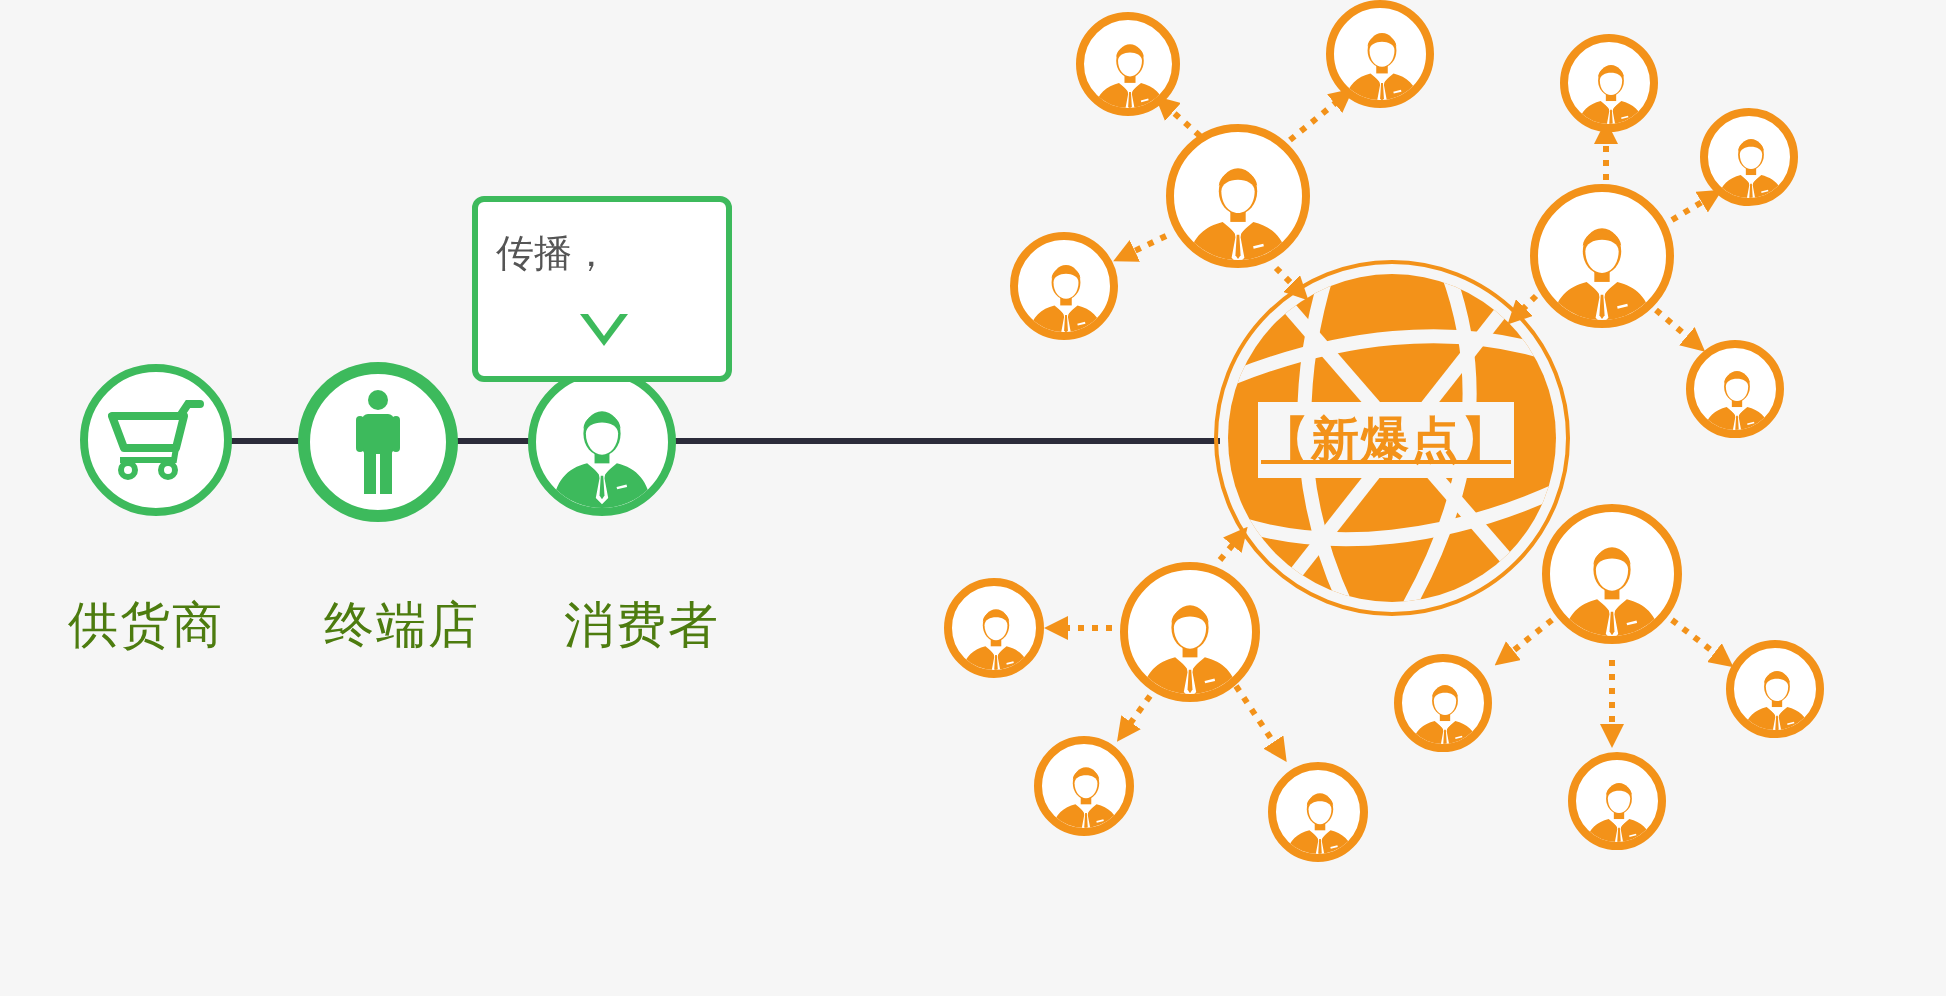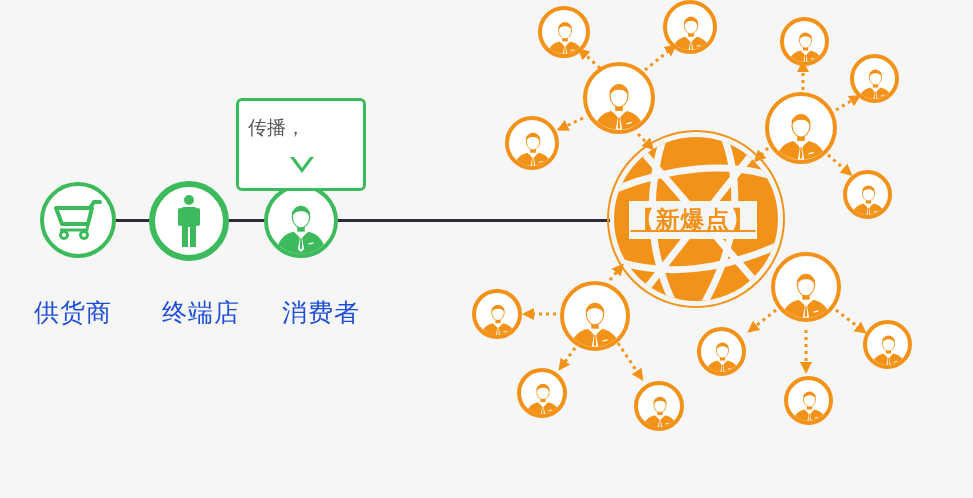--- a/index.html
+++ b/index.html
@@ -1,20 +1,20 @@
 <!DOCTYPE html>
 <html><head>
 <meta charset="utf-8">
 <style>
   html,body{margin:0;padding:0;}
   body{width:973px;height:498px;background:#f6f6f6;position:relative;overflow:hidden;font-family:"DejaVu Sans",sans-serif;}
   .abs{position:absolute;}
   .line{position:absolute;height:3px;background:#2c2c3a;}
   .gcircle{position:absolute;border-radius:50%;background:#fff;box-sizing:border-box;border:4px solid #3dba5c;display:flex;align-items:center;justify-content:center;}
-  .glabel{position:absolute;top:296px;font-size:25px;color:#1d4ed8;letter-spacing:1px;}
+  .glabel{position:absolute;top:296px;font-size:25px;color:#4d7c0f;letter-spacing:1px;}
   .bubble{position:absolute;left:236px;top:78px;width:130px;height:93px;border:3px solid #3dba5c;border-radius:6px;background:#fff;box-sizing:border-box;padding:8px 0 0 9px;font-size:19px;color:#555;line-height:36px;margin-top:20px;}
   .bubble .hl{color:#3dba5c;font-weight:bold;}
   .bubble .q{color:#3dba5c;}
   .tail{position:absolute;left:290px;top:157px;width:0;height:0;border-left:12px solid transparent;border-right:12px solid transparent;border-top:16px solid #3dba5c;}
   .tail2{position:absolute;left:294px;top:157px;width:0;height:0;border-left:8px solid transparent;border-right:8px solid transparent;border-top:11px solid #fff;}
   .ocircle{position:absolute;border-radius:50%;background:#fff;box-sizing:border-box;border:4px solid #f39219;overflow:hidden;}
   svg{display:block;}
   .globe-label{position:absolute;left:629px;top:201px;width:128px;height:38px;background:#f6f6f6;color:#f39219;font-size:24px;font-weight:bold;display:flex;align-items:center;justify-content:center;letter-spacing:1px;text-decoration:underline;}
 </style>
 </head>

